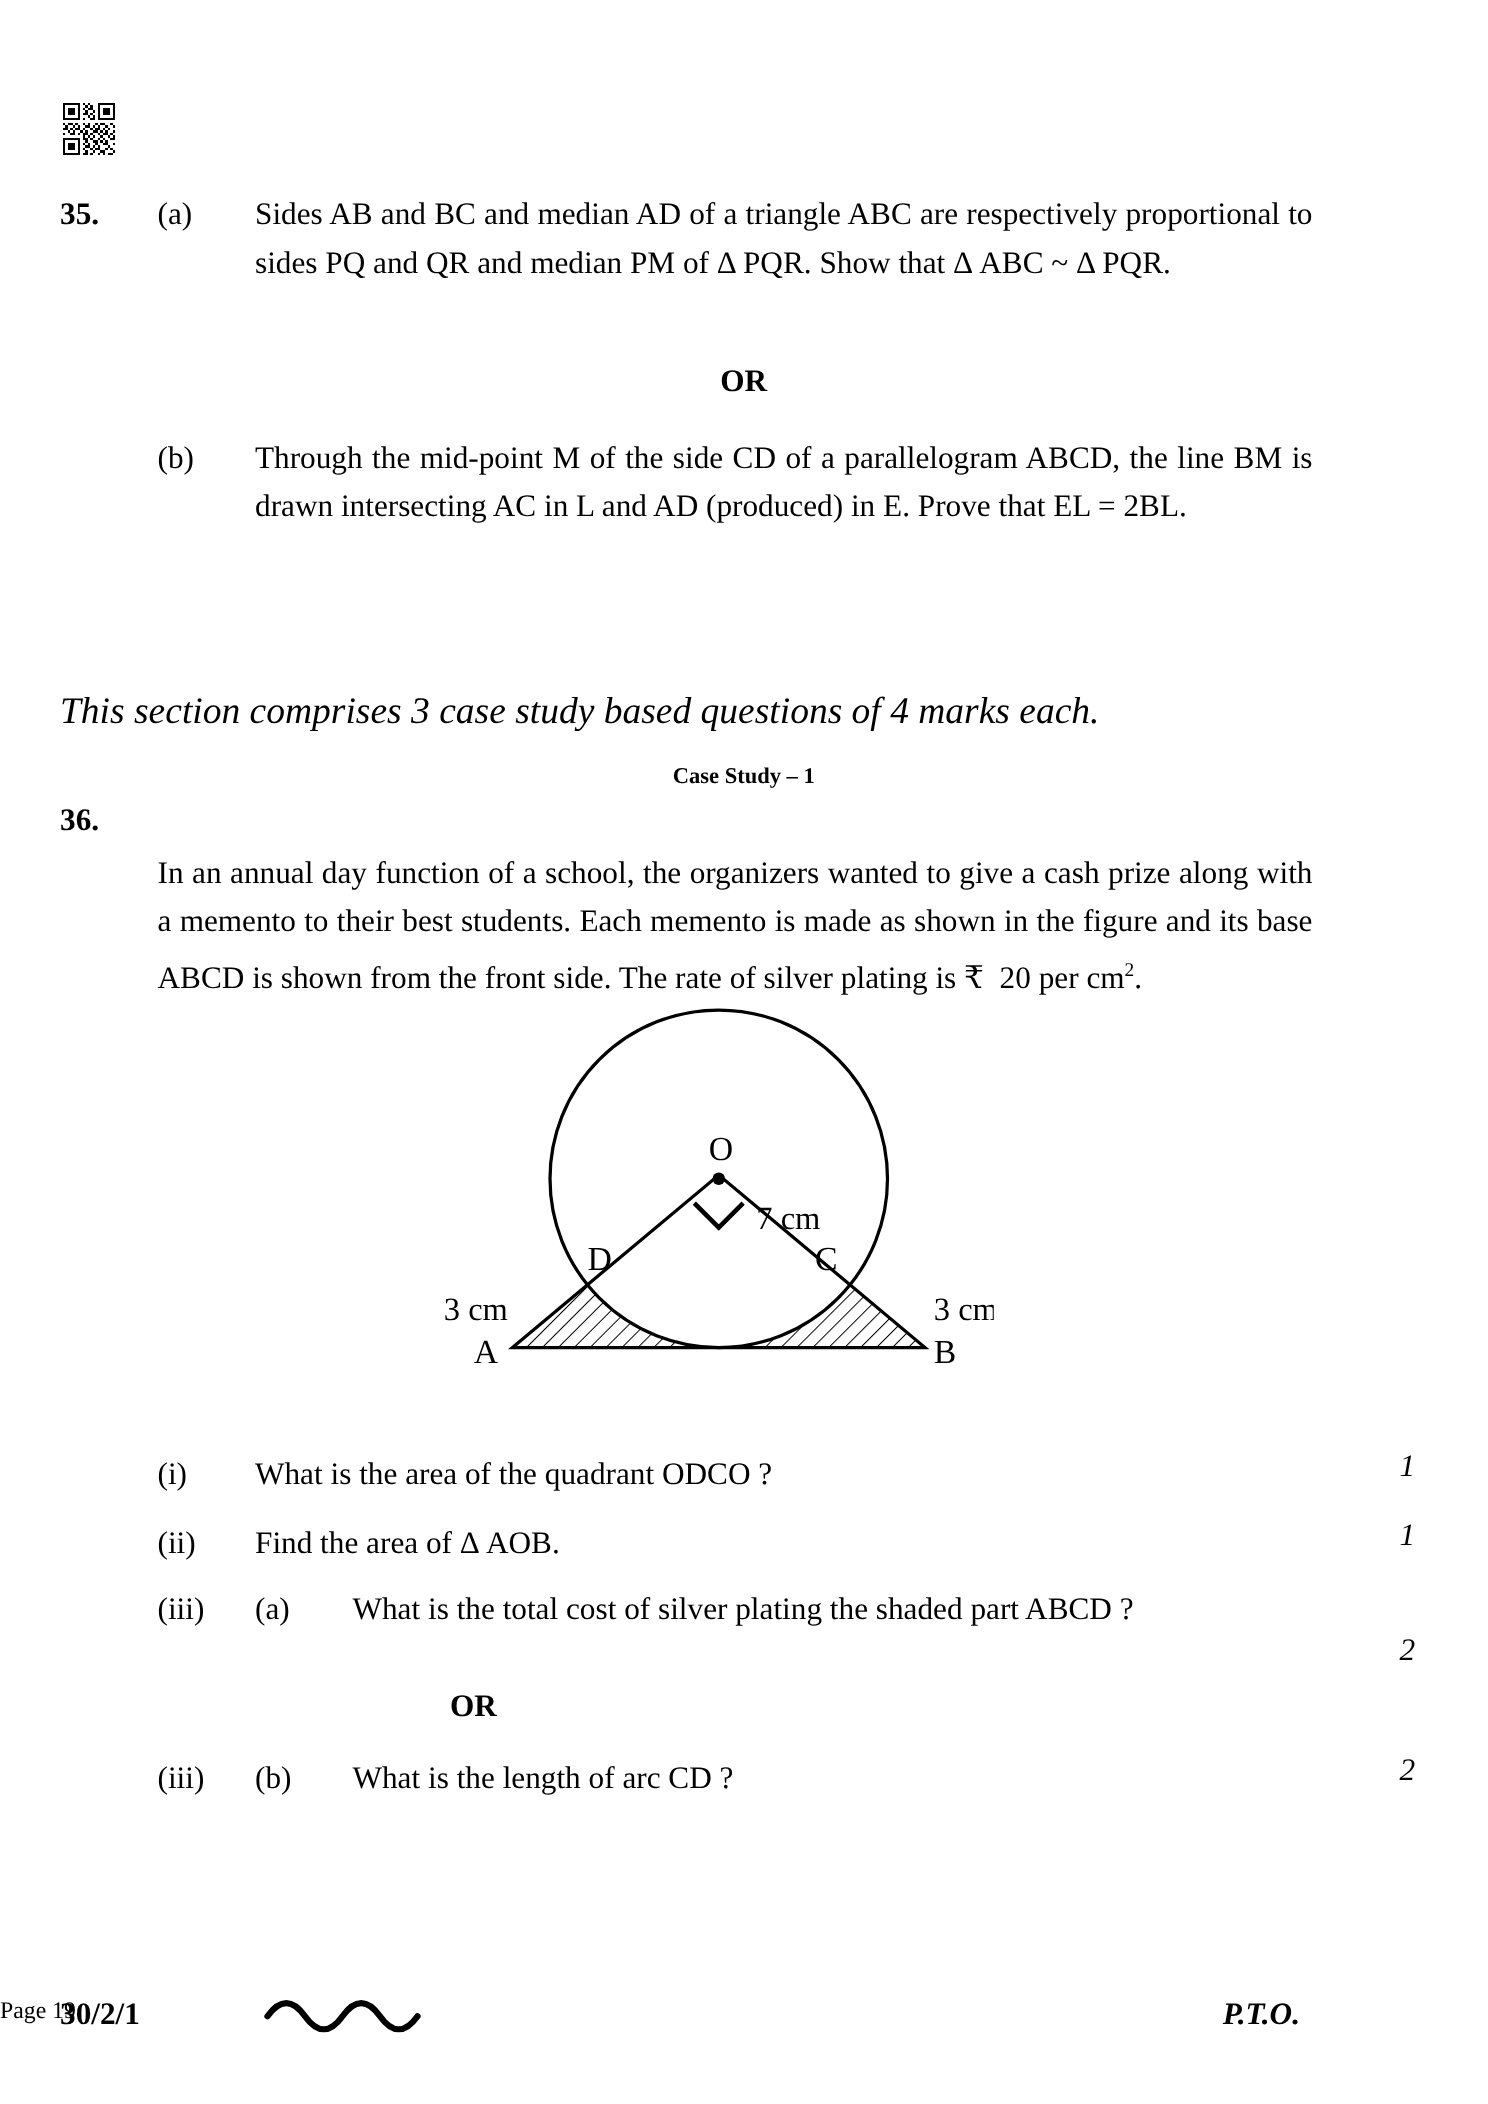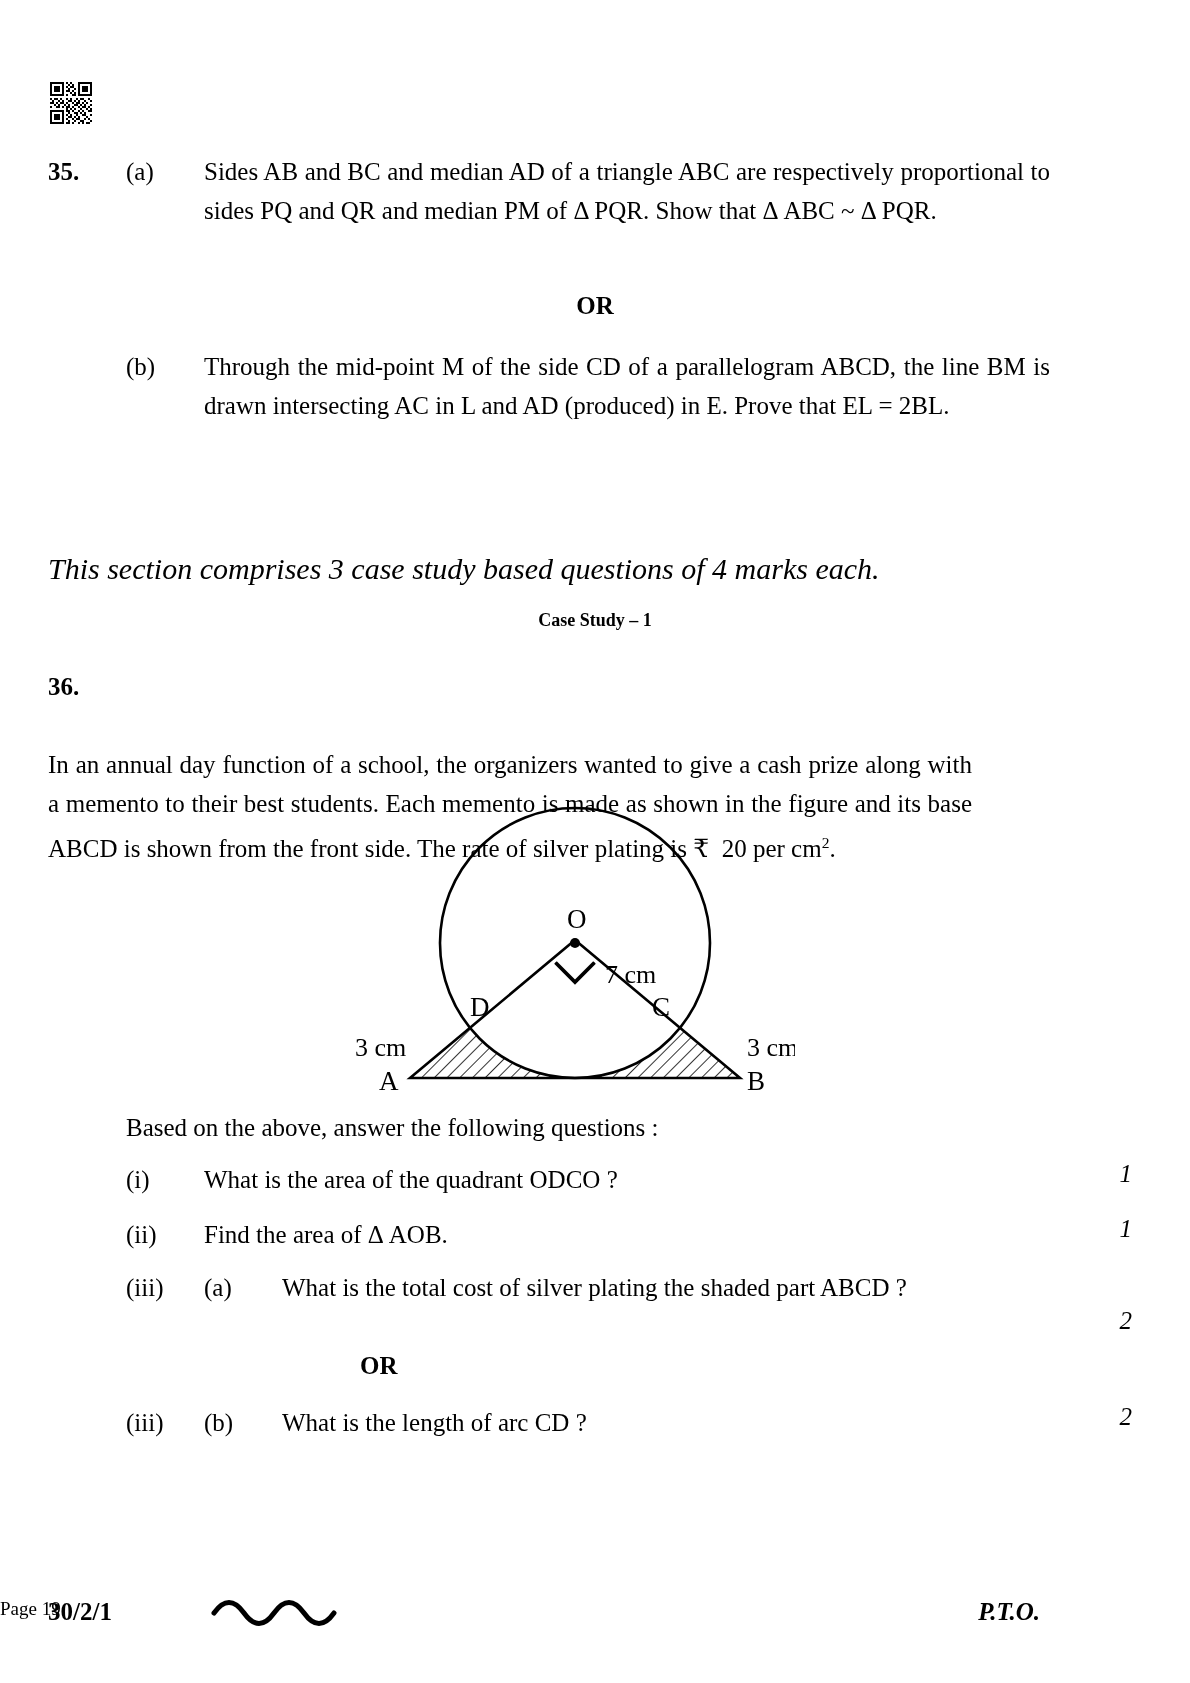--- a/index.html
+++ b/index.html
@@ -269,23 +269,23 @@
     <div class="qnum"></div>
     <div class="qlabel">(b)</div>
     <div class="qtext" style="width:846px;">Through the mid-point M of the side CD of a parallelogram ABCD, the line BM is drawn intersecting AC in L and AD (produced) in E. Prove that EL = 2BL.</div>
   </div>
 
 
   <div class="italic-note" style="left:48px; top:552px; width:1090px;">This section comprises 3 case study based questions of 4 marks each.</div>
 
   <div class="center-line case-head" style="top:610px;">Case Study – 1</div>
 
-  <div class="qrow" style="left:48px; top:667px; width:1060px;flex-direction:column;">
+  <div class="qrow" style="left:48px; top:637px; width:1060px;">
     <div class="qnum">36.</div>
-    <div class="qtext" style="width:924px;"><span>In an annual day function of a school, the organizers wanted to give a cash prize along with a memento to their best students. Each memento is made as shown in the figure and its base ABCD is shown from the front side. The rate of silver plating is </span><span>₹</span>&nbsp; <span>20 per cm</span><span class="sup">2</span><span>.</span></div>
+    <div class="qtext" style="width:924px;margin-top:42px;"><span>In an annual day function of a school, the organizers wanted to give a cash prize along with a memento to their best students. Each memento is made as shown in the figure and its base ABCD is shown from the front side. The rate of silver plating is </span><span>₹</span>&nbsp; <span>20 per cm</span><span class="sup">2</span><span>.</span></div>
   </div>
 
   <div class="figure">
     <svg width="440" height="310" viewBox="0 0 440 310">
       <defs>
         <pattern id="hatch" width="9" height="9" patternTransform="rotate(45)" patternUnits="userSpaceOnUse">
           <line x1="0" y1="0" x2="0" y2="9" stroke="#000" stroke-width="1.6"></line>
         </pattern>
         <clipPath id="triClip">
           <polygon points="55,278 220,140 385,278"></polygon>
@@ -314,21 +314,20 @@
       <text x="250" y="183" font-family="'Liberation Serif',serif" font-size="26">7 cm</text>
       <text x="115" y="216" font-family="'Liberation Serif',serif" font-size="27">D</text>
       <text x="297" y="216" font-family="'Liberation Serif',serif" font-size="27">C</text>
       <text x="0" y="256" font-family="'Liberation Serif',serif" font-size="26">3 cm</text>
       <text x="392" y="256" font-family="'Liberation Serif',serif" font-size="26">3 cm</text>
       <text x="24" y="290" font-family="'Liberation Serif',serif" font-size="27">A</text>
       <text x="392" y="290" font-family="'Liberation Serif',serif" font-size="27">B</text>
     </svg>
   </div>
 
-  <div class="qtext" style="position:absolute; left:126px; top:1108px; width:980px;">Based on the above, answer the following questions :</div>
 
   <div class="qrow" style="left:126px; top:1160px; width:960px;">
     <div class="qlabel">(i)</div>
     <div class="qtext nojust" style="width:840px;">What is the area of the quadrant ODCO ?</div>
   </div>
   <div class="marks" style="top:1160px;">1</div>
 
   <div class="qrow" style="left:126px; top:1215px; width:960px;">
     <div class="qlabel">(ii)</div>
     <div class="qtext nojust" style="width:840px;">Find the area of Δ AOB.</div>

